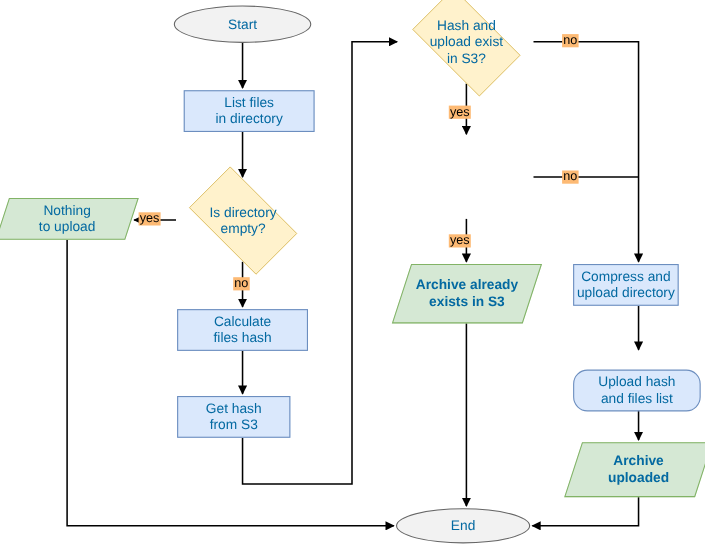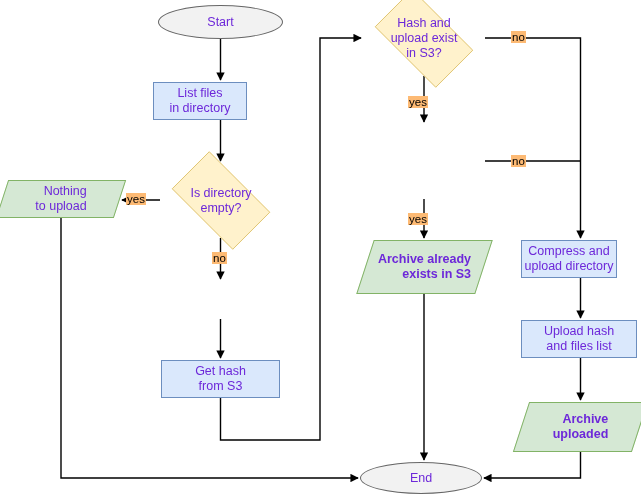--- a/index.html
+++ b/index.html
@@ -27,21 +27,21 @@
   }
   .node {
     position: absolute;
     box-sizing: border-box;
     display: flex;
     align-items: center;
     justify-content: center;
     text-align: center;
     font-size: 12.5px;
     line-height: 15px;
-    color: #6d28d9;
+    color: #0369a1;
     z-index: 3;
   }
   .node .label {
     display: block;
     white-space: pre-line;
   }
   
   .shape-process {
     background: #dae8fc;
     border: 1px solid #6c8ebf;
@@ -67,21 +67,20 @@
     z-index: -1;
   }
   .shape-decision .label {
     position: relative;
     z-index: 2;
   }
   
   .shape-data {
     background: transparent;
     border: none;
-    text-align: right;
   }
   .shape-data .para-bg {
     position: absolute;
     left: 0; top: 0; right: 0; bottom: 0;
     background: #d5e8d4;
     border: 1px solid #82b366;
     transform: skewX(-18deg);
     z-index: -1;
   }
   .shape-data .label {
@@ -141,39 +140,43 @@
       <path d="M 580.5 440 L 580.5 478 L 484 478"></path>
 
       <path d="M 61 218 L 61 478 L 358 478"></path>
     </g>
   </svg>
 
   <div class="node shape-terminator" style="left:158px; top:5px; width:125px; height:34px;">
     <span class="label">Start</span>
   </div>
 
-  <div class="node shape-process" style="left:153px; top:82px; width:94px; height:38px;">
+  <div class="node shape-process" style="left:167px; top:82px; width:119px; height:38px;">
     <span class="label">List files
 in directory</span>
   </div>
 
   <div class="node shape-decision" style="left:160px; top:163px; width:122px; height:75px;">
     <span class="diamond-bg"></span>
     <span class="label">Is directory
 empty?</span>
   </div>
 
   <div class="node shape-data" style="left:2px; top:180px; width:118px; height:38px;">
     <span class="para-bg"></span>
     <span class="label">Nothing
 to upload</span>
   </div>
 
-
-  <div class="node shape-process" style="left:161px; top:360px; width:119px; height:38px;">
+  <div class="node shape-process" style="left:161px; top:281px; width:119px; height:38px;">
+    <span class="label">Calculate
+files hash</span>
+  </div>
+
+  <div class="node shape-process" style="left:161px; top:360px; width:103px; height:38px;">
     <span class="label">Get hash
 from S3</span>
   </div>
 
   <div class="node shape-decision" style="left:363px; top:1px; width:122px; height:75px;">
     <span class="diamond-bg"></span>
     <span class="label">Hash and
 upload exist
 in S3?</span>
   </div>
@@ -183,21 +186,21 @@
     <span class="para-bg"></span>
     <span class="label">Archive already
 exists in S3</span>
   </div>
 
   <div class="node shape-process" style="left:521px; top:240px; width:96px; height:38px;">
     <span class="label">Compress and
 upload directory</span>
   </div>
 
-  <div class="node shape-process" style="left:521px; top:320px; width:116px; height:38px;">
+  <div class="node shape-process" style="left:521px; top:336px; width:116px; height:38px;border-radius:13px;">
     <span class="label">Upload hash
 and files list</span>
   </div>
 
   <div class="node shape-data" style="left:521px; top:402px; width:119px; height:50px;font-weight:bold;">
     <span class="para-bg"></span>
     <span class="label">Archive
 uploaded</span>
   </div>
 

